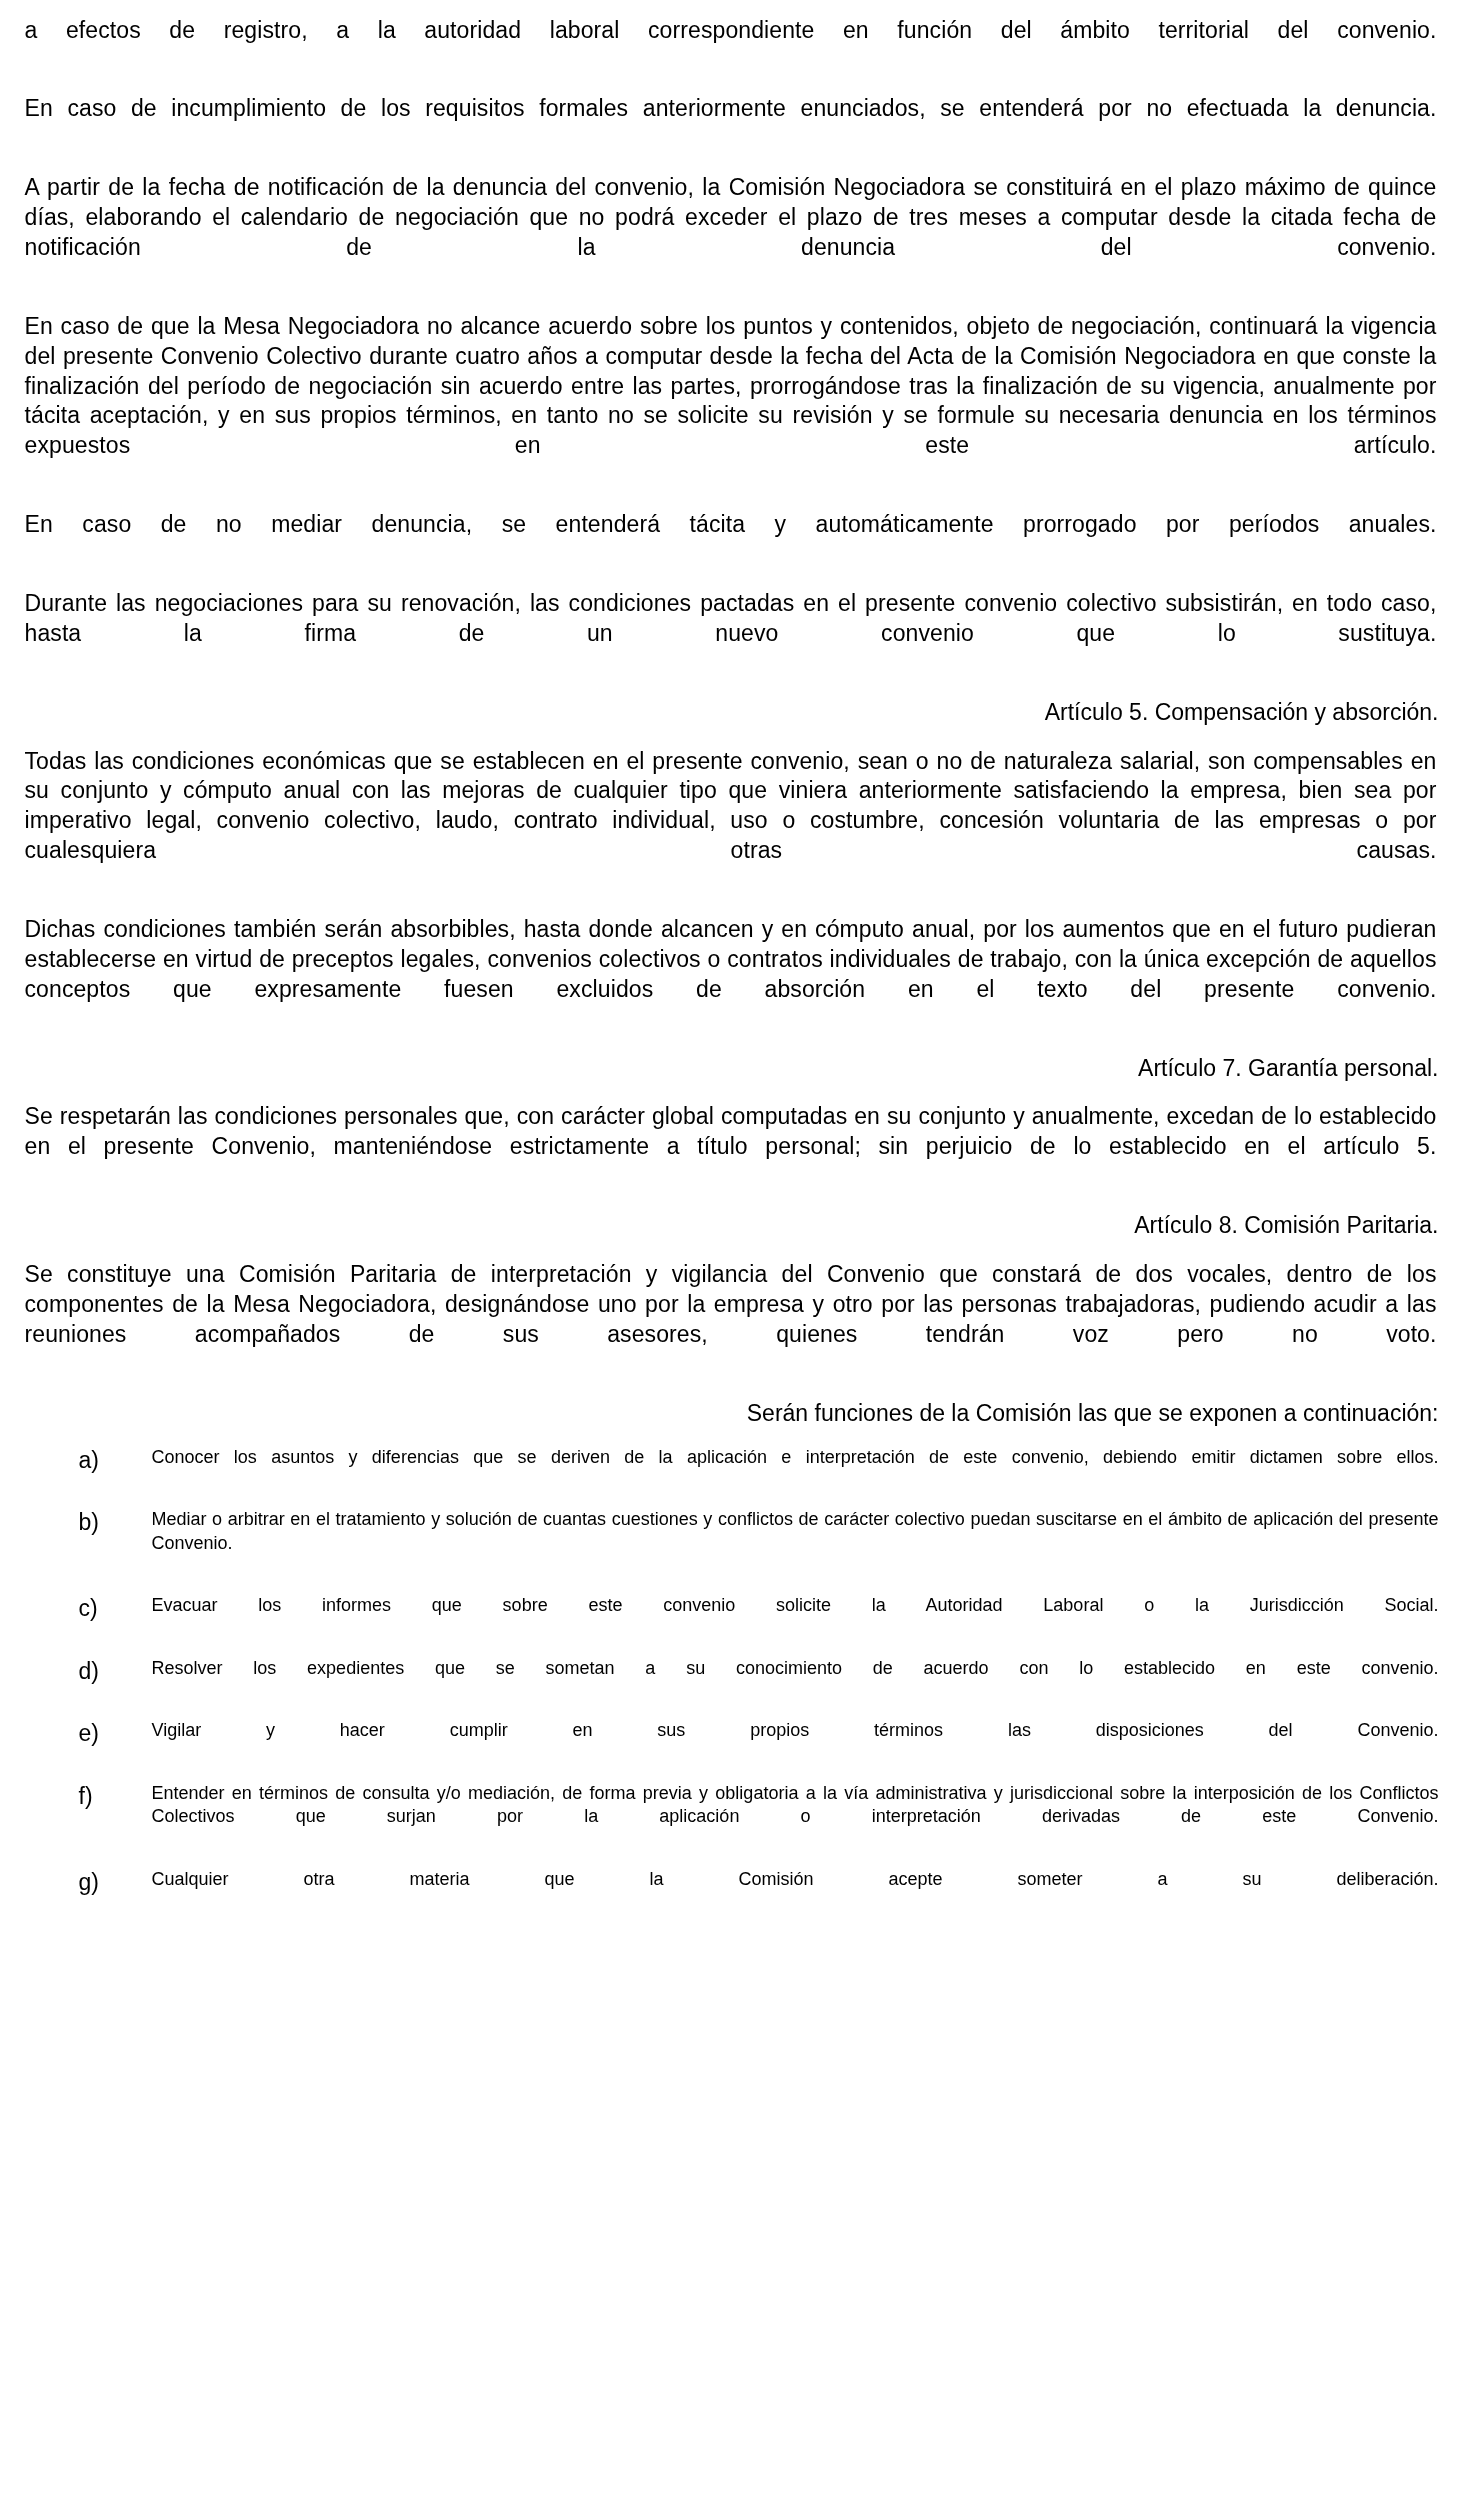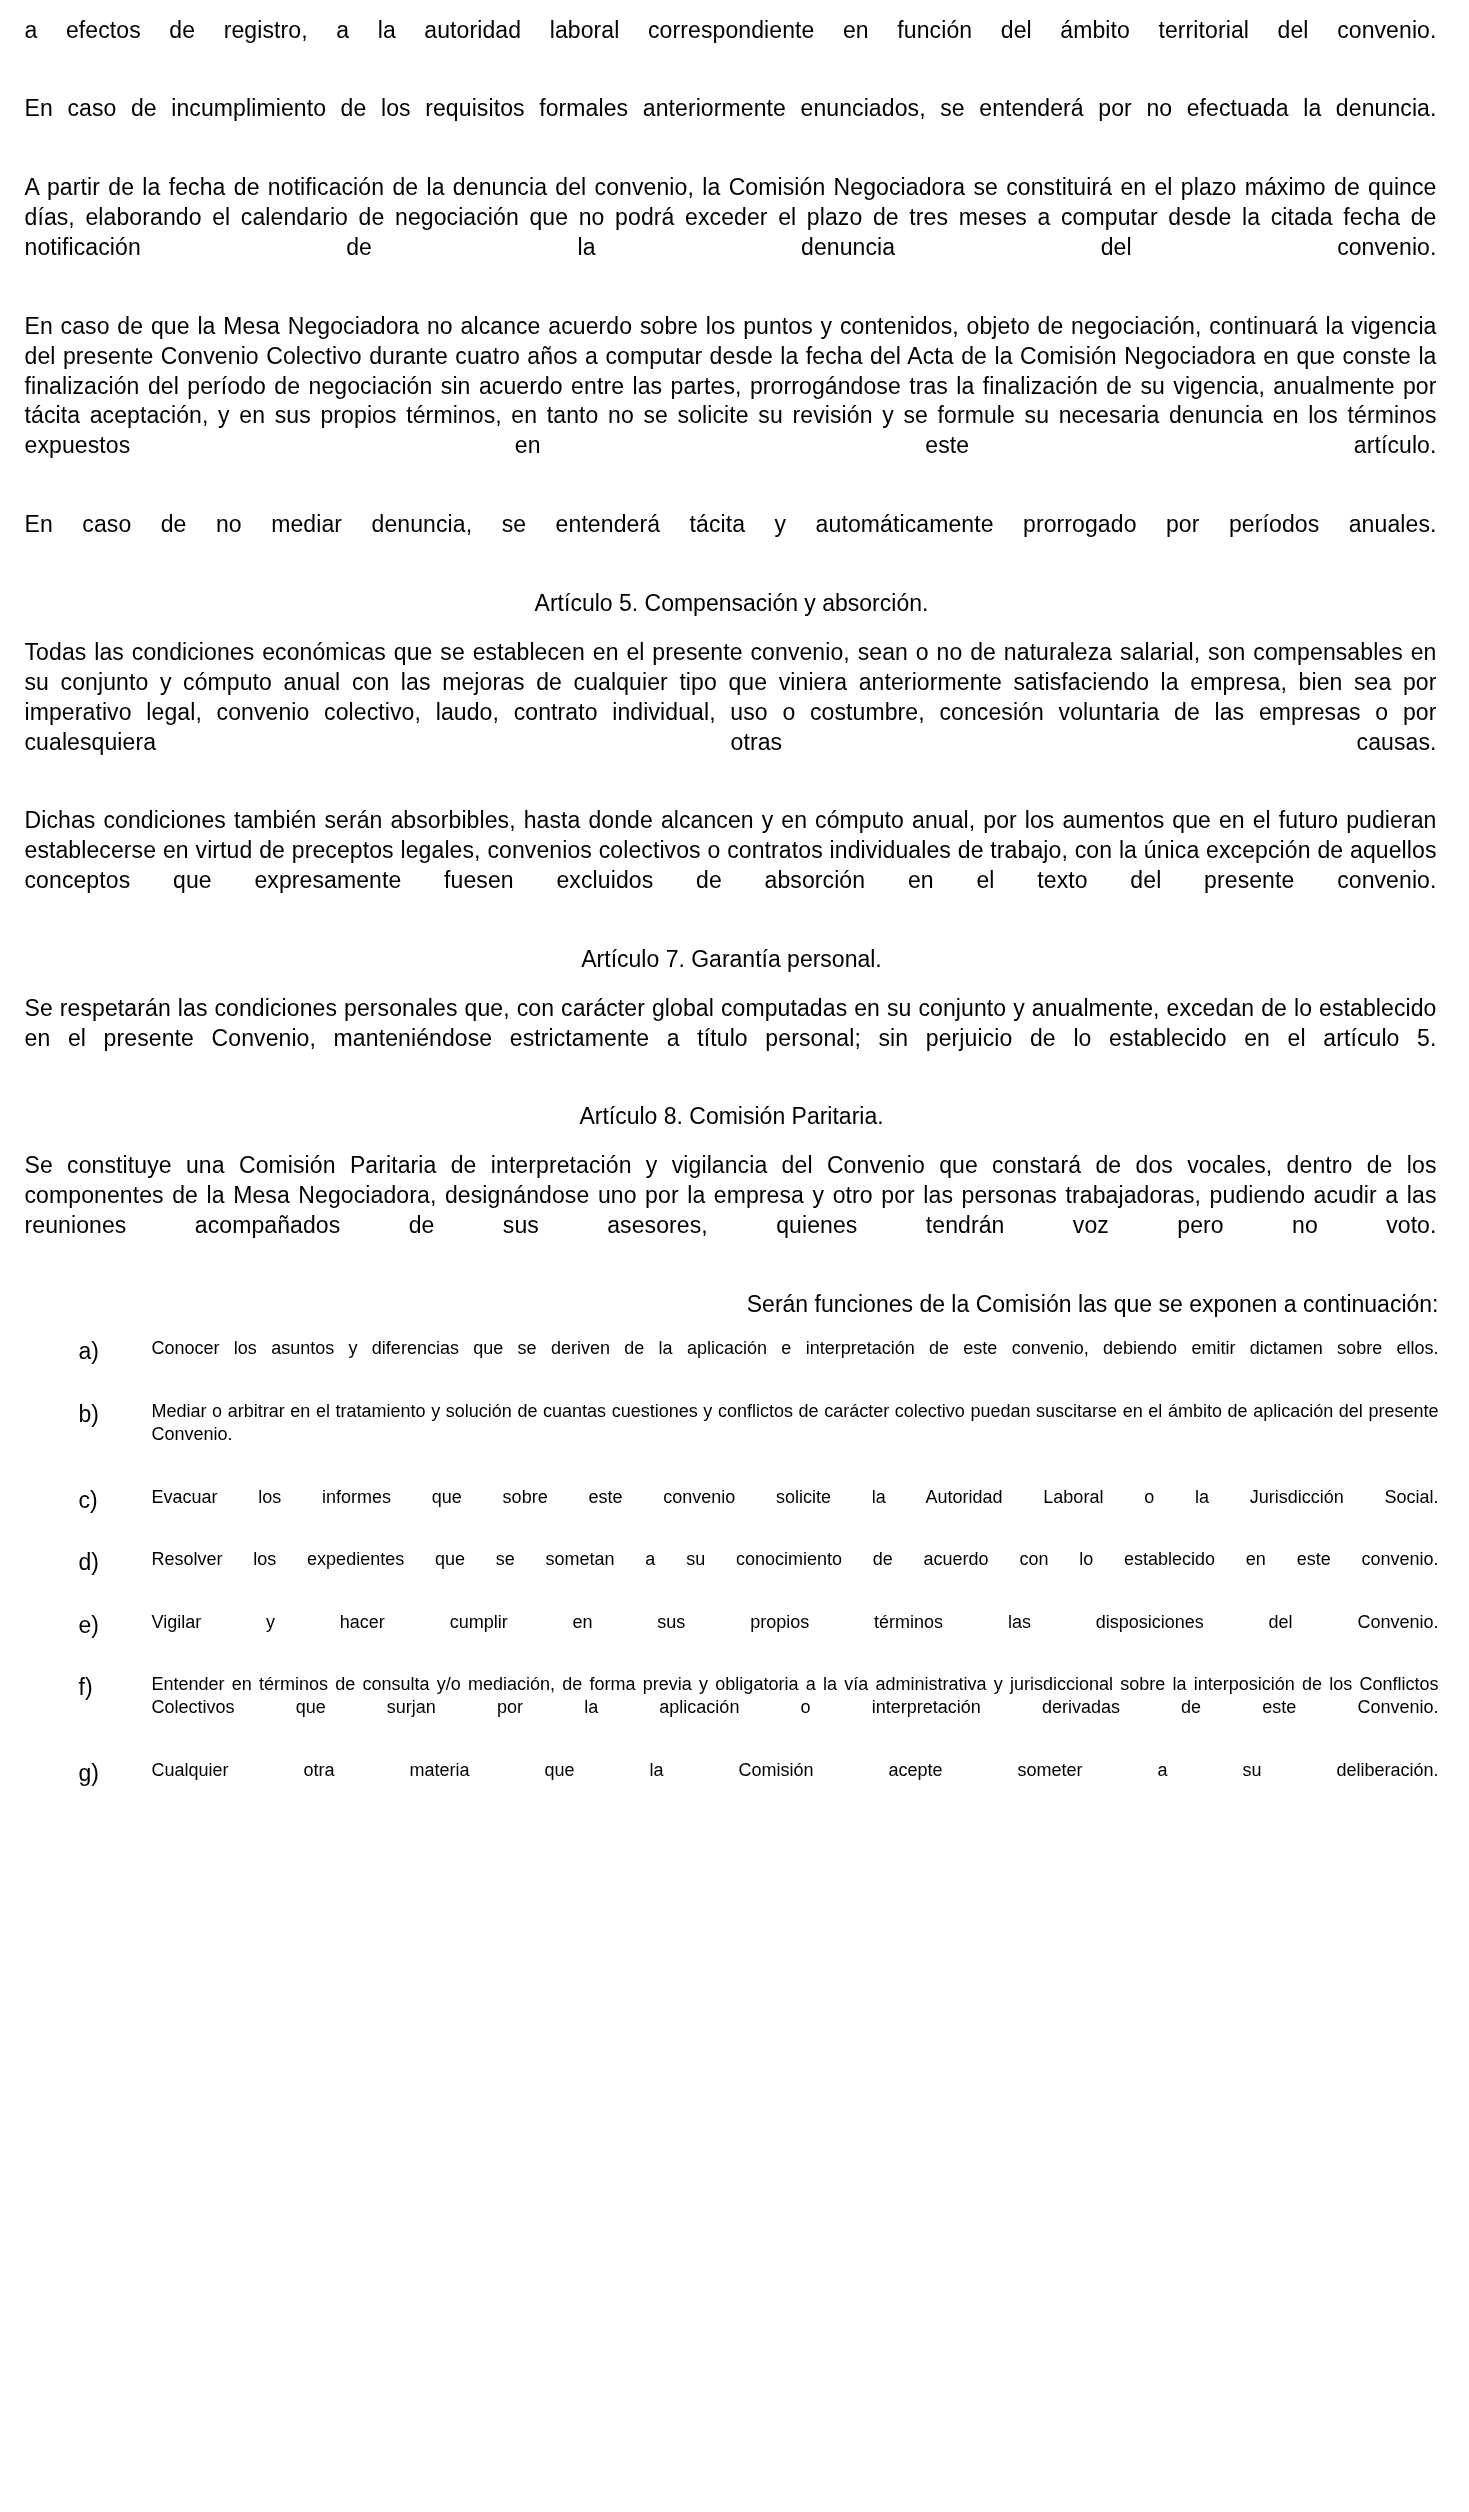--- a/index.html
+++ b/index.html
@@ -22,21 +22,21 @@
   .para {
     font-size: 23px;
     line-height: 1.30;
     text-align: justify;
     margin: 0 2px 19px 0;
     letter-spacing: 0.1px;
   }
   .heading {
     font-size: 23px;
     line-height: 1.30;
-    text-align: center;
+    text-align: right;
     margin: 0 0 19px 0;
   }
   .intro {
     font-size: 23px;
     line-height: 1.30;
     text-align: right;
     margin: 0 0 17.5px 0;
   }
   ol.letters {
     list-style: none;
@@ -71,20 +71,21 @@
 </head>
 <body>
 
 <div class="page">
 
   <p class="para">a efectos de registro, a la autoridad laboral correspondiente en función del ámbito territorial del convenio.</p>
   <p class="para">En caso de incumplimiento de los requisitos formales anteriormente enunciados, se entenderá por no efectuada la denuncia.</p>
   <p class="para">A partir de la fecha de notificación de la denuncia del convenio, la Comisión Negociadora se constituirá en el plazo máximo de quince días, elaborando el calendario de negociación que no podrá exceder el plazo de tres meses a computar desde la citada fecha de notificación de la denuncia del convenio.</p>
   <p class="para">En caso de que la Mesa Negociadora no alcance acuerdo sobre los puntos y contenidos, objeto de negociación, continuará la vigencia del presente Convenio Colectivo durante cuatro años a computar desde la fecha del Acta de la Comisión Negociadora en que conste la finalización del período de negociación sin acuerdo entre las partes, prorrogándose tras la finalización de su vigencia, anualmente por tácita aceptación, y en sus propios términos, en tanto no se solicite su revisión y se formule su necesaria denuncia en los términos expuestos en este artículo.</p>
   <p class="para">En caso de no mediar denuncia, se entenderá tácita y automáticamente prorrogado por períodos anuales.</p>
+  <p class="para">Durante las negociaciones para su renovación, las condiciones pactadas en el presente convenio colectivo subsistirán, en todo caso, hasta la firma de un nuevo convenio que lo sustituya.</p>
 
   <p class="heading">Artículo 5. Compensación y absorción.</p>
   <p class="para">Todas las condiciones económicas que se establecen en el presente convenio, sean o no de naturaleza salarial, son compensables en su conjunto y cómputo anual con las mejoras de cualquier tipo que viniera anteriormente satisfaciendo la empresa, bien sea por imperativo legal, convenio colectivo, laudo, contrato individual, uso o costumbre, concesión voluntaria de las empresas o por cualesquiera otras causas.</p>
   <p class="para">Dichas condiciones también serán absorbibles, hasta donde alcancen y en cómputo anual, por los aumentos que en el futuro pudieran establecerse en virtud de preceptos legales, convenios colectivos o contratos individuales de trabajo, con la única excepción de aquellos conceptos que expresamente fuesen excluidos de absorción en el texto del presente convenio.</p>
 
 
   <p class="heading">Artículo 7. Garantía personal.</p>
   <p class="para">Se respetarán las condiciones personales que, con carácter global computadas en su conjunto y anualmente, excedan de lo establecido en el presente Convenio, manteniéndose estrictamente a título personal; sin perjuicio de lo establecido en el artículo 5.</p>
 
   <p class="heading">Artículo 8. Comisión Paritaria.</p>

